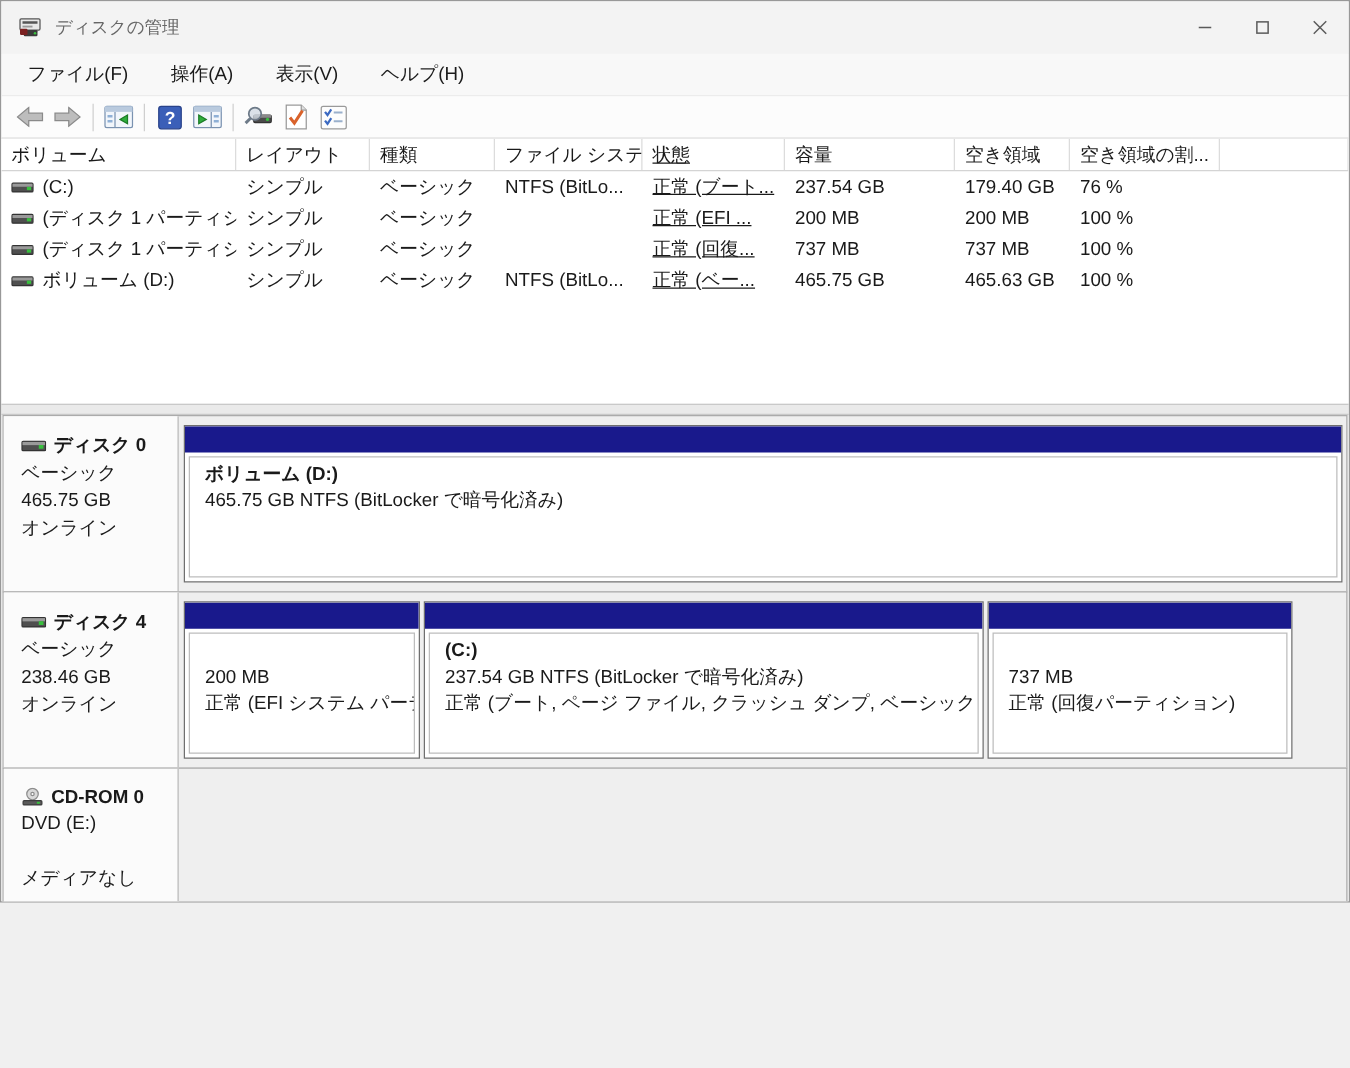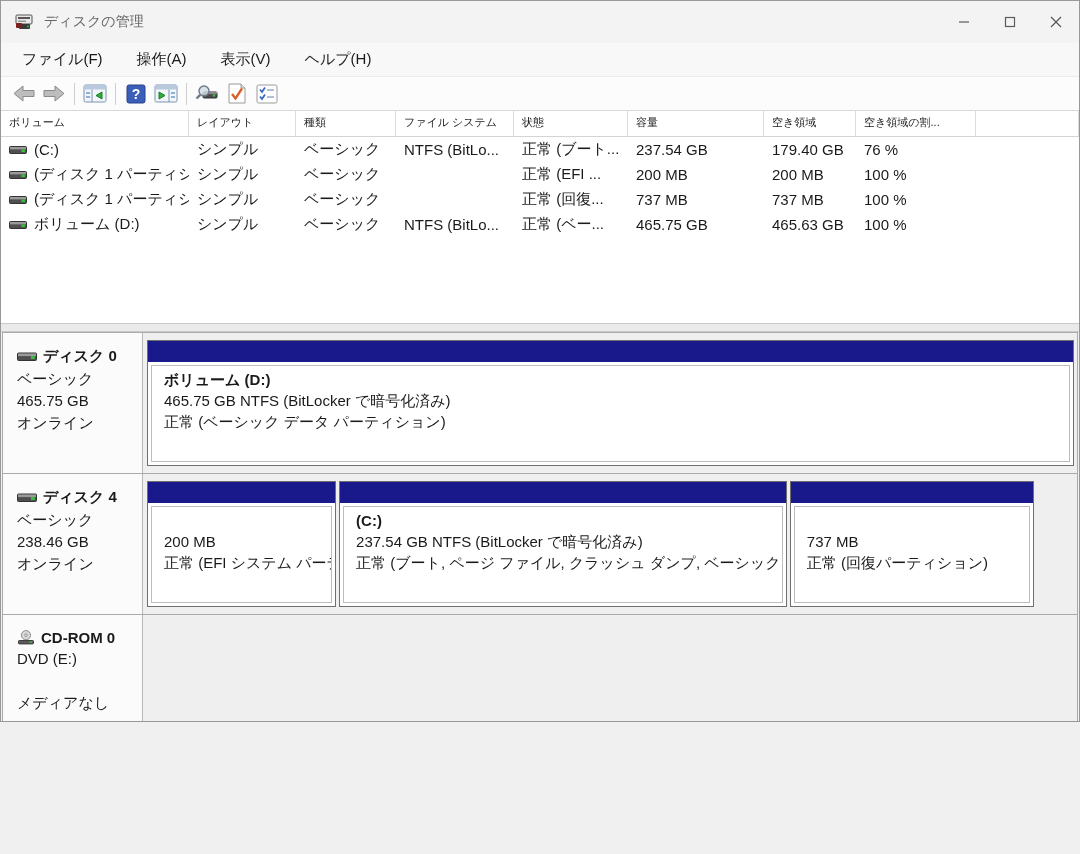--- a/index.html
+++ b/index.html
@@ -20,25 +20,25 @@
   .menu-item { padding:4px 13px; margin-right:8px; }
 
   
   .toolbar { height:34px; flex:0 0 34px; background:#fcfcfc; border-bottom:1px solid #d8d8d8; display:flex; align-items:center; padding-left:8px; }
   .tb-btn { width:30px; height:27px; display:flex; align-items:center; justify-content:center; }
   .tb-sep { width:1px; height:22px; background:#cfcfcf; margin:0 5px; }
 
   
   .listview { height:212px; flex:0 0 212px; background:#fff; font-size:15px; overflow:hidden; }
   .lv-header { display:flex; height:26px; border-bottom:1px solid #d4d4d4; background:#fff; }
-  .lv-h { border-right:1px solid #dcdcdc; padding:4px 0 0 8px; white-space:nowrap; overflow:hidden; font-size:11px; }
+  .lv-h { border-right:1px solid #dcdcdc; padding:4px 0 0 8px; white-space:nowrap; overflow:hidden; font-size:15px; }
   .lv-row { display:flex; height:25px; align-items:center; }
   .lv-c { padding-left:8px; white-space:nowrap; overflow:hidden; }
   .c0{width:188px;flex:0 0 188px;} .c1{width:107px;flex:0 0 107px;} .c2{width:100px;flex:0 0 100px;}
-  .c3{width:118px;flex:0 0 118px;} .c4{width:114px;flex:0 0 114px;} .c5{width:136px;flex:0 0 136px;}
+  .c3{width:118px;flex:0 0 118px;} .c4{width:114px;flex:0 0 114px;text-decoration:underline;} .c5{width:136px;flex:0 0 136px;}
   .c6{width:92px;flex:0 0 92px;} .c7{width:120px;flex:0 0 120px;} .c8{flex:1;}
   .vol-cell { display:flex; align-items:center; gap:7px; }
 
   
   .splitter { height:9px; flex:0 0 9px; background:#eaeaea; border-top:1px solid #c9c9c9; border-bottom:1px solid #c9c9c9; }
 
   
   .graph { flex:1; background:#f0f0f0; padding:0 1px; display:flex; flex-direction:column; }
   .disk-row { height:142px; flex:0 0 142px; display:flex; border:1px solid #ababab; background:#efefef; margin-top:-1px; }
   .disk-row:first-child { margin-top:0; }
@@ -290,21 +290,20 @@
         <div class="disk-line">ベーシック</div>
         <div class="disk-line">465.75 GB</div>
         <div class="disk-line">オンライン</div>
       </div>
       <div class="vol-area">
         <div class="vol-box" style="flex:1">
           <div class="vol-band" style="background-color: rgb(25, 25, 140);"></div>
           <div class="vol-inner">
             <div class="vol-line vol-name">ボリューム  (D:)</div>
             <div class="vol-line">465.75 GB NTFS (BitLocker で暗号化済み)</div>
-            <div class="vol-line">正常 (ベーシック データ パーティション)</div>
           </div>
         </div>
       </div>
     </div>
 
     <div class="disk-row">
       <div class="disk-label">
         <div class="disk-name">
           <span>
               <svg width="20" height="11" viewBox="0 0 20 11">

